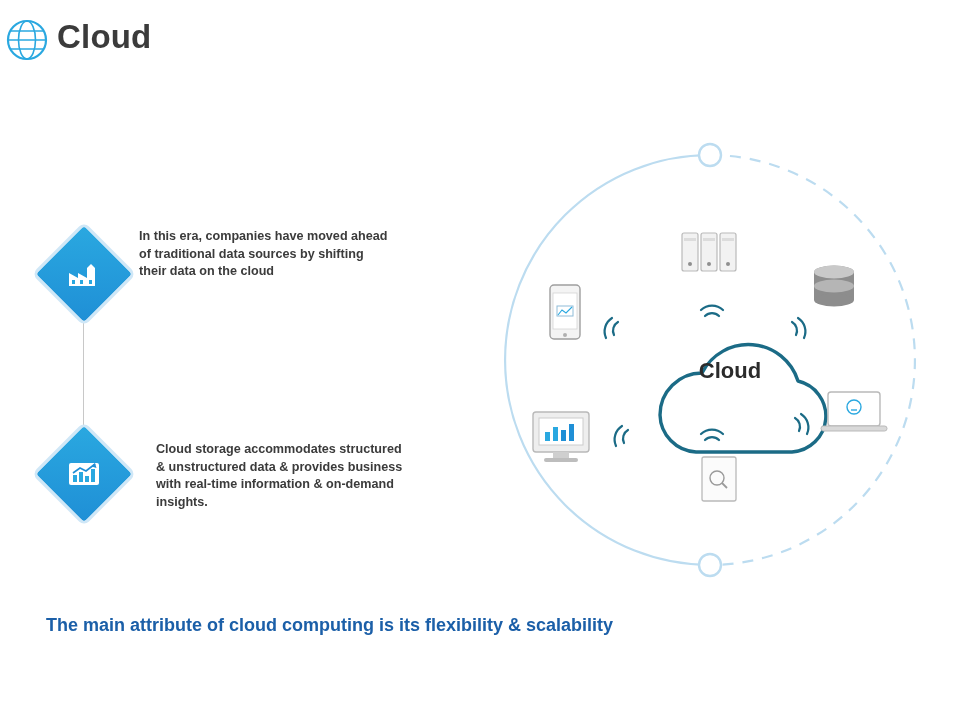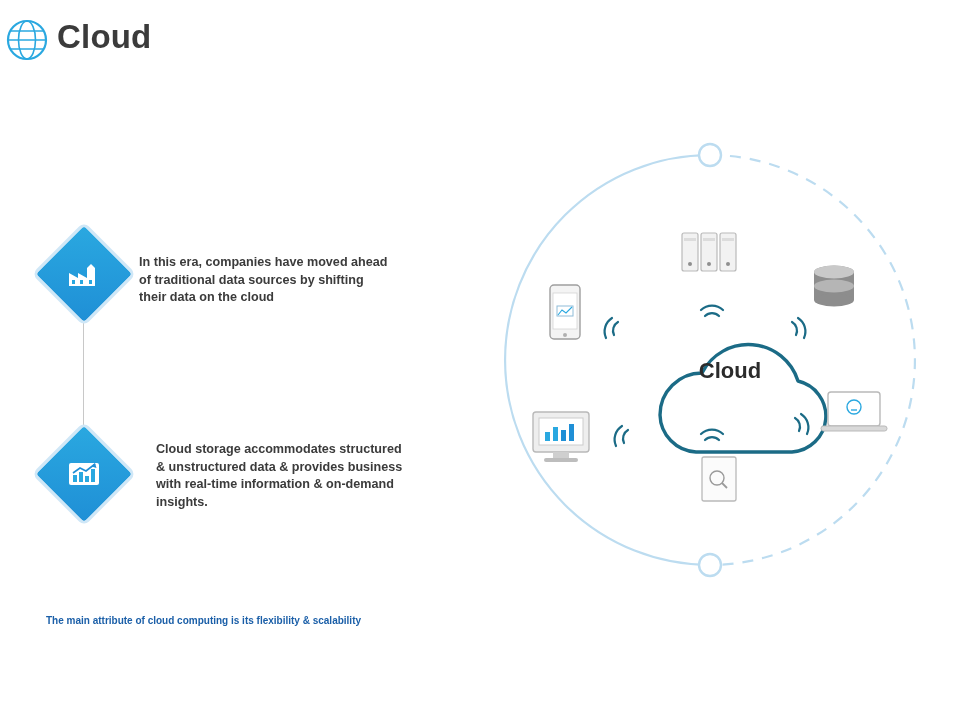--- a/index.html
+++ b/index.html
@@ -64,28 +64,28 @@
   }
 
   .bullet-text {
     position: absolute;
     width: 255px;
     font-size: 12.6px;
     font-weight: bold;
     color: #3b3b3b;
     line-height: 17.5px;
   }
-  #bullet-text-1 { left: 139px; top: 254px; }
+  #bullet-text-1 { left: 139px; top: 228px; }
   #bullet-text-2 { left: 139px; top: 441px; margin-left: 17px; }
 
   
   #footer-note {
     position: absolute;
     left: 46px; top: 615px;
-    font-size: 10px;
+    font-size: 18px;
     font-weight: bold;
     color: #1b5fa8;
     text-align: center;
   }
 
   
   #diagram {
     position: absolute;
     left: 500px; top: 130px;
     width: 450px; height: 470px;

